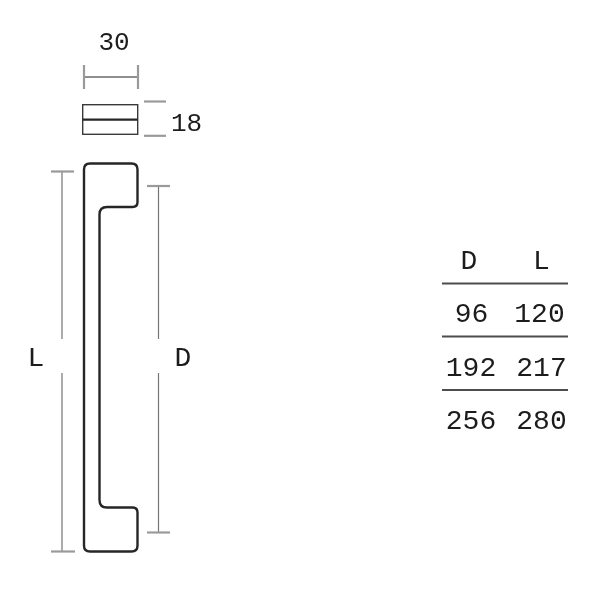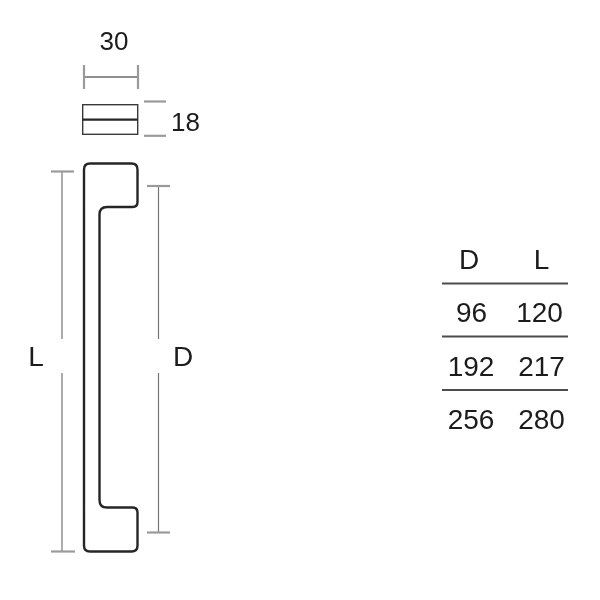--- a/index.html
+++ b/index.html
@@ -9,20 +9,21 @@
     height: 600px;
     background: #ffffff;
     font-family: "Liberation Sans", "DejaVu Sans", sans-serif;
   }
   .stage {
     position: relative;
     width: 600px;
     height: 556px;
     background: #ffffff;
     overflow: hidden;
+    font-family: Liberation Mono, monospace;
   }
   svg { display: block; }
 
   
   .outline       { fill: #ffffff; stroke-width: 2.4; stroke-linejoin: round; }
   .thin-outline  { fill: #ffffff; stroke-width: 1.4; }
   .center-line   { stroke-width: 2.4; fill: none; }
   .dim-line      { stroke: #757575; stroke-width: 1.2; fill: none; }
   .dim-line-h    { stroke: #8f8f8f; stroke-width: 1.8; fill: none; }
   .dim-tick      { stroke: #9a9a9a; stroke-width: 2.2; fill: none; }

